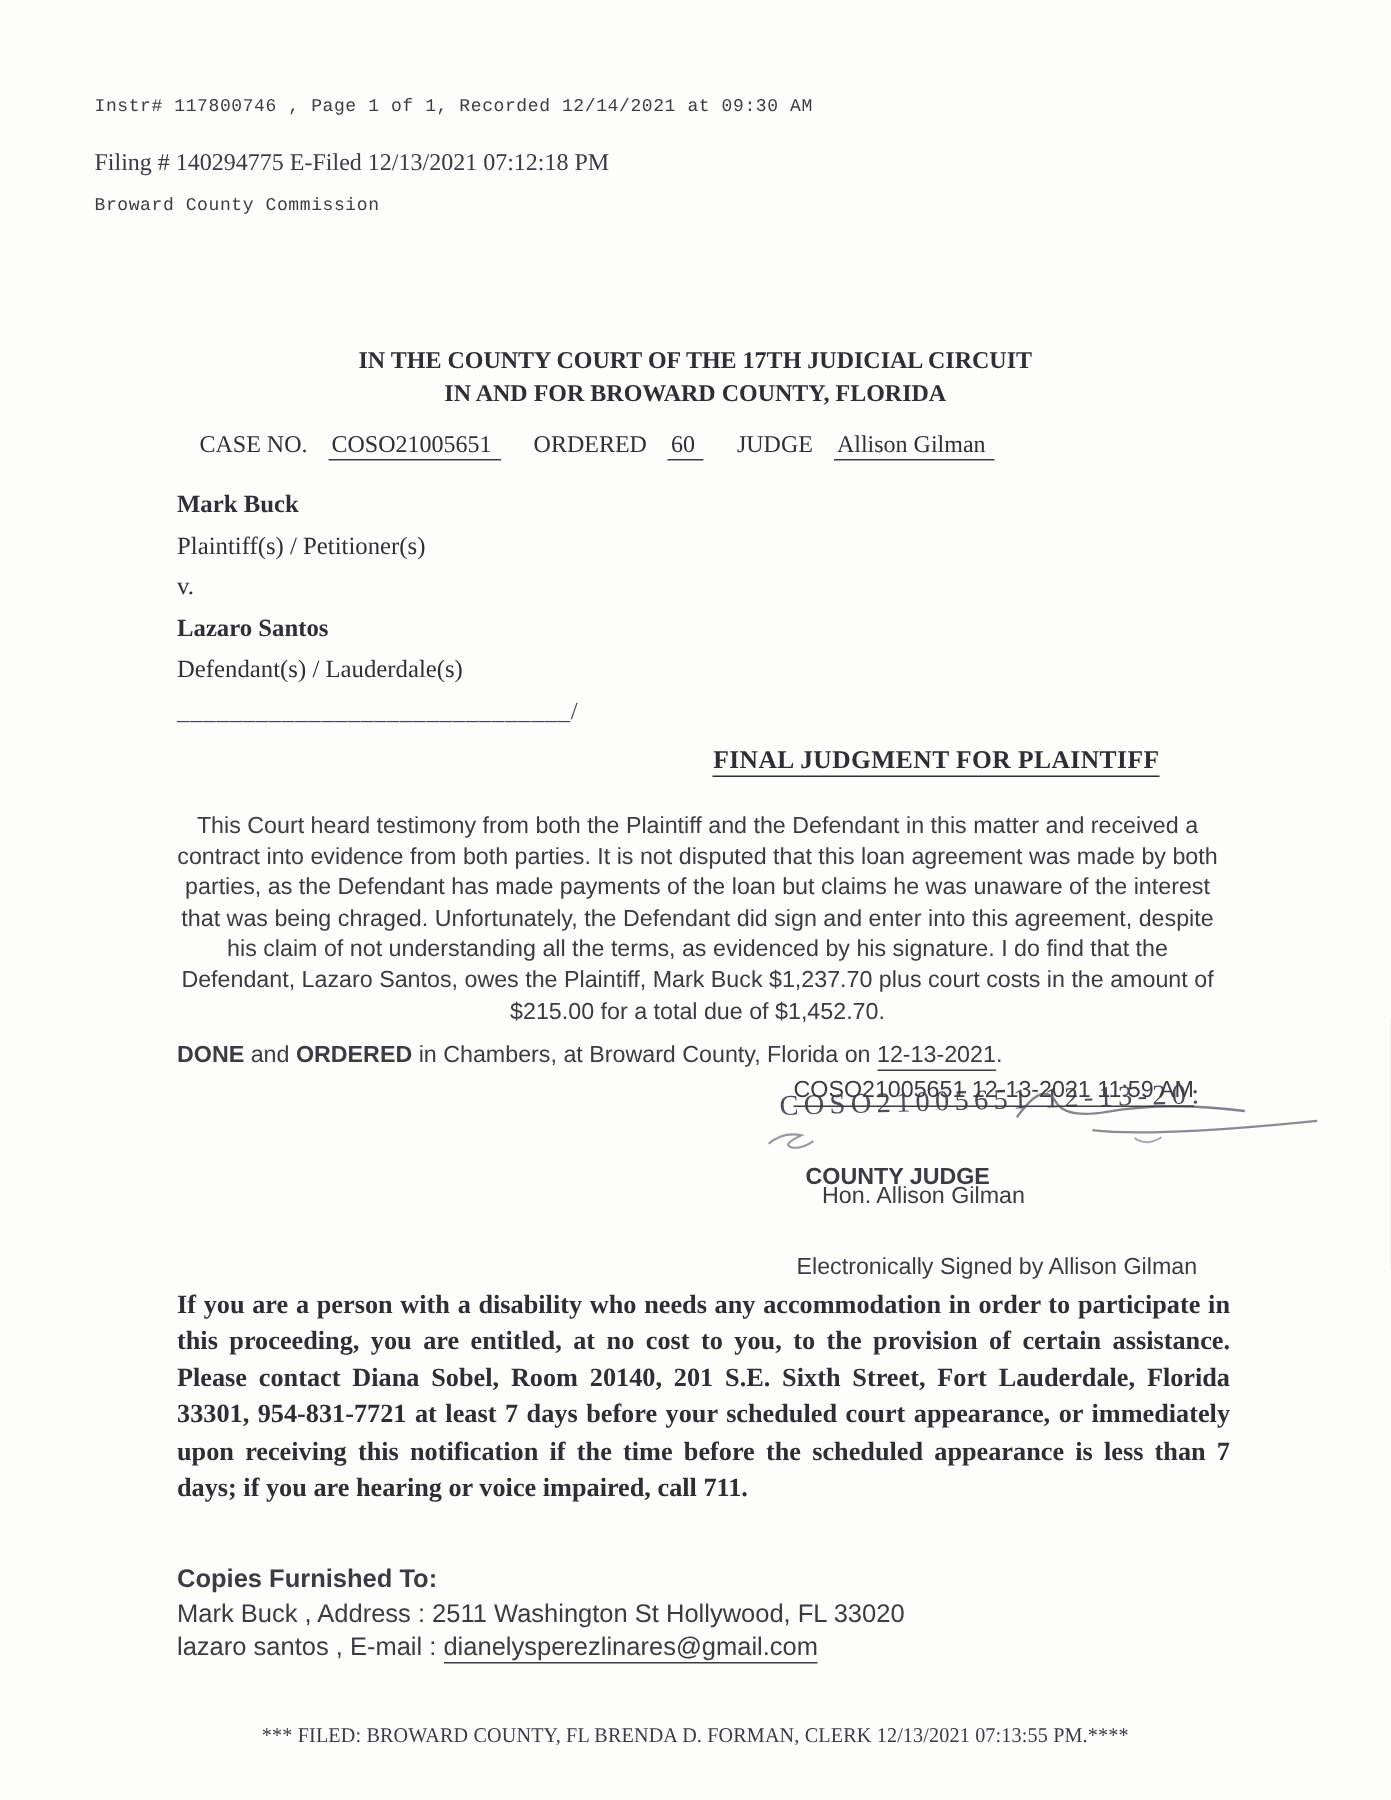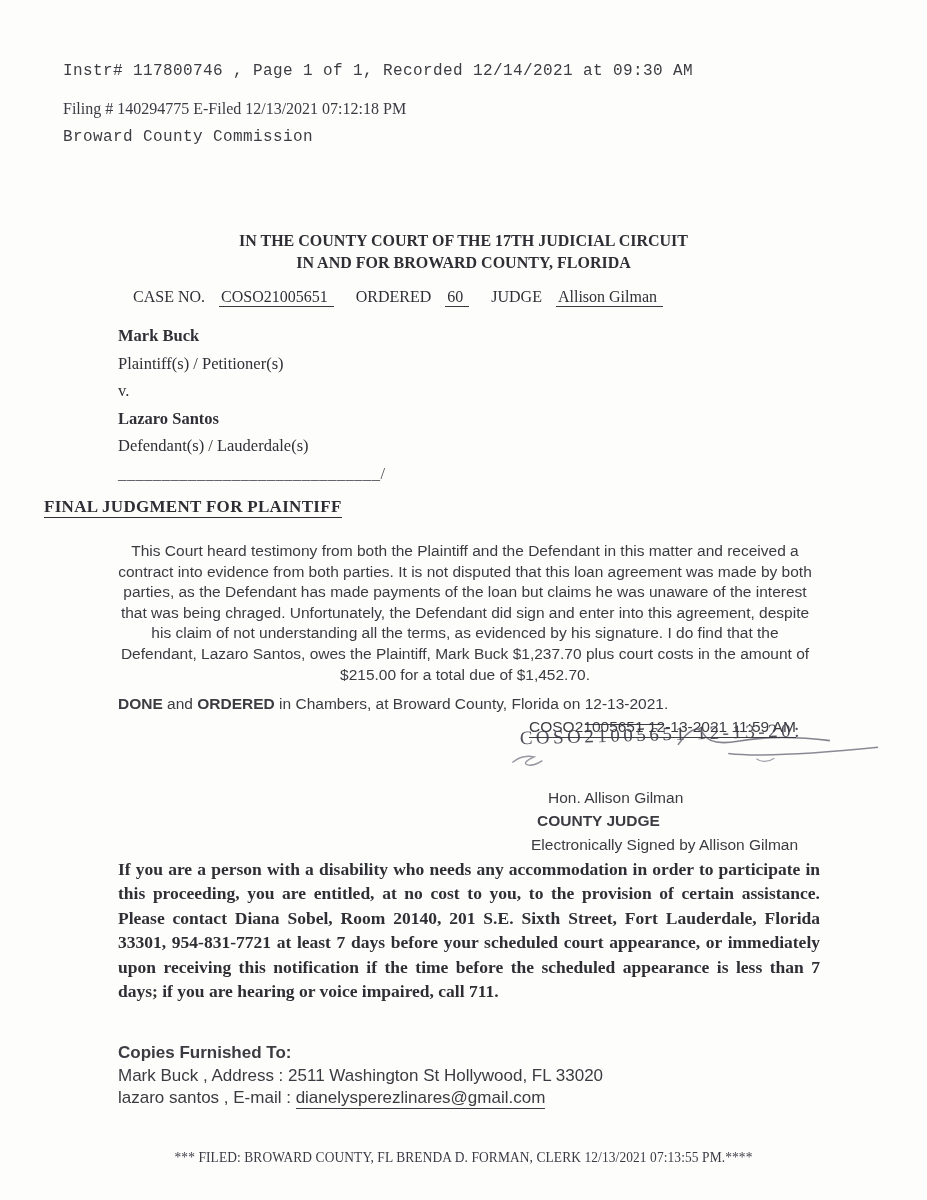--- a/index.html
+++ b/index.html
@@ -15,21 +15,21 @@
     margin: 0 auto;
     overflow: hidden;
     color: #313136;
   }
   
   .recording-stamp {
     position: absolute;
     left: 63px;
     top: 16px;
     font-family: "Liberation Mono", "DejaVu Sans Mono", monospace;
-    font-size: 16px;
+    font-size: 12px;
     line-height: 22px;
     color: #3c3c42;
     letter-spacing: 0.4px;
     white-space: pre;
   }
   
   .efiling {
     position: absolute;
     left: 63px;
     top: 100px;
@@ -78,27 +78,26 @@
     color: #2f2f36;
   }
   .party-name { font-weight: bold; }
   .party-sep { letter-spacing: 0.5px; color: #4a4a52; }
   
   .judgment-title {
     position: absolute;
     left: 0;
     top: 497px;
     width: 773px;
-    text-align: left;
+    text-align: right;
     font-family: "Liberation Serif", serif;
     font-weight: bold;
     font-size: 17px;
     letter-spacing: 0.3px;
     color: #2e2e34;
-    padding-left: 44px;
   }
   .judgment-title span {
     border-bottom: 1.5px solid #2e2e34;
     padding-bottom: 1px;
   }
   
   .body-par {
     position: absolute;
     left: 118px;
     top: 541px;
@@ -113,21 +112,21 @@
   .done-line {
     position: absolute;
     left: 118px;
     top: 695px;
     font-family: "Liberation Sans", sans-serif;
     font-size: 15.5px;
     color: #3b3b41;
     white-space: nowrap;
   }
   .done-line .b { font-weight: bold; }
-  .done-line .u { border-bottom: 1.2px solid #3b3b41; padding-bottom: 12px; }
+  .done-line .u { border-bottom: 1.2px solid #3b3b41; padding-bottom: 1px; }
   
   .stamp {
     position: absolute;
     left: 520px;
     top: 722px;
     width: 380px;
     height: 48px;
     transform: rotate(-1.6deg);
   }
   .stamp-text {
@@ -160,21 +159,21 @@
     left: 504px;
     top: 789px;
     font-family: "Liberation Sans", sans-serif;
     font-size: 15.5px;
     color: #3b3b41;
     margin-left: 44px;
   }
   .sig-title {
     position: absolute;
     left: 537px;
-    top: 812px;
+    top: 776px;
     font-family: "Liberation Sans", sans-serif;
     font-size: 15.5px;
     font-weight: bold;
     color: #3b3b41;
   }
   .sig-note {
     position: absolute;
     left: 531px;
     top: 836px;
     font-family: "Liberation Sans", sans-serif;

